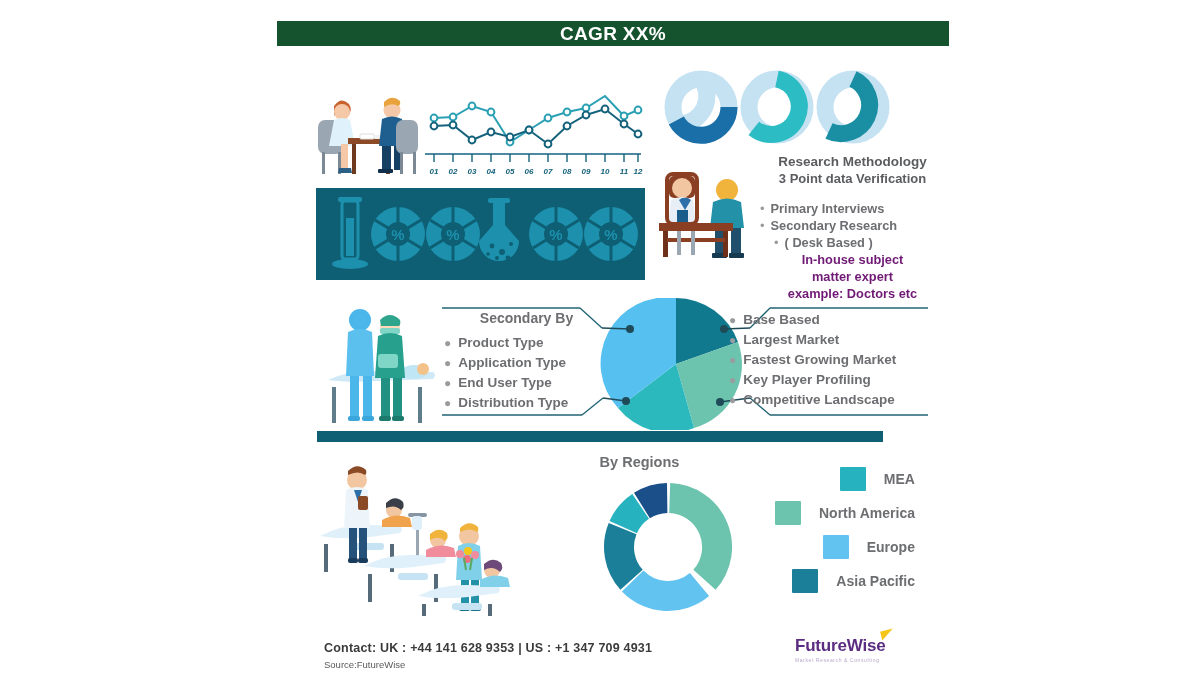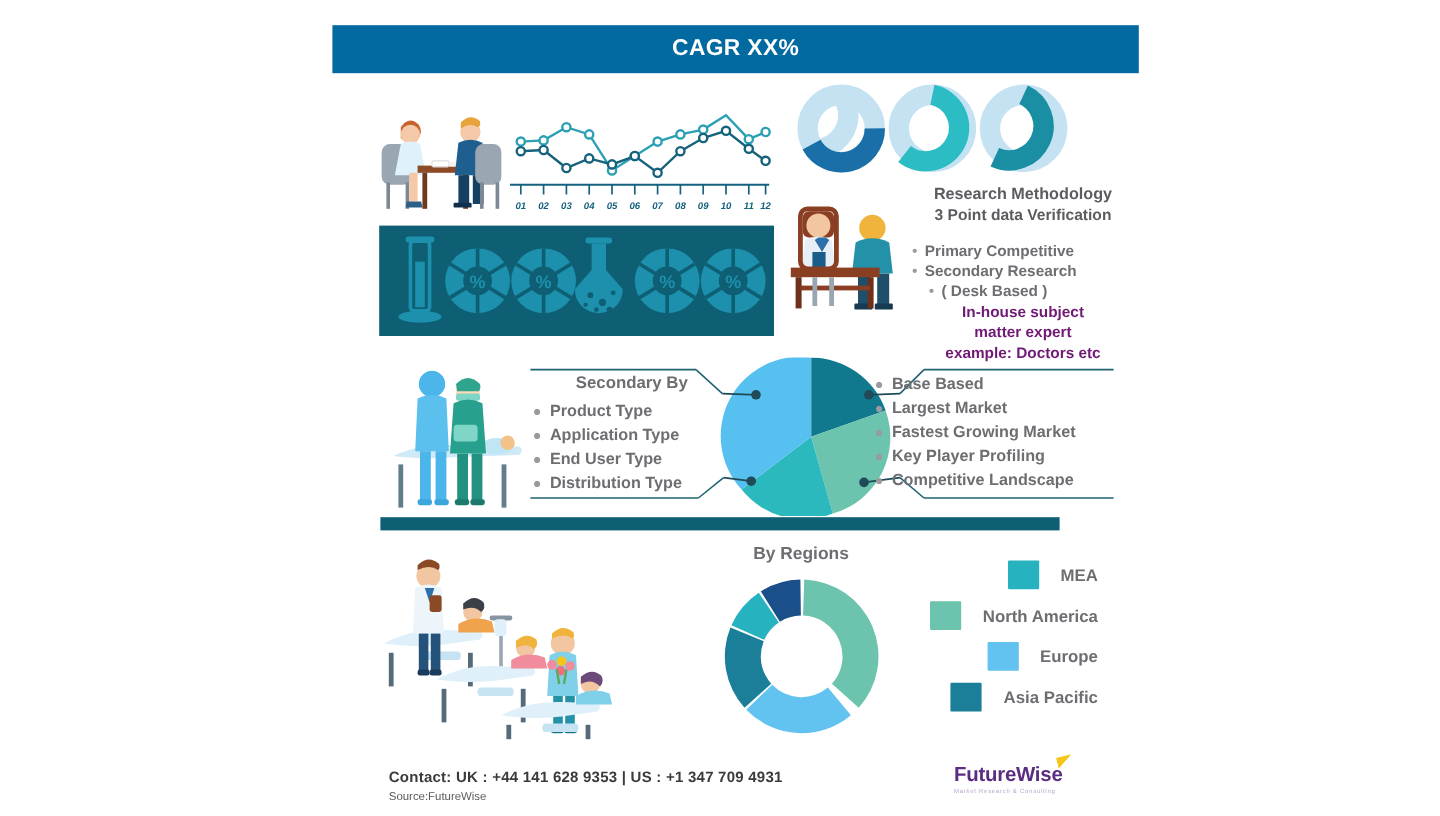--- a/index.html
+++ b/index.html
@@ -7,22 +7,22 @@
     width: 1200px; height: 680px;
     background: #ffffff;
     font-family: "Liberation Sans", sans-serif;
     overflow: hidden;
   }
   #page { position: relative; width: 1200px; height: 680px; background: #fff; }
 
   
   .header-bar {
     position: absolute; left: 277px; top: 21px;
-    width: 672px; height: 40px;
-    background: #0369a1;
+    width: 672px; height: 25px;
+    background: #14532d;
     display: flex; align-items: center; justify-content: center;
   }
   .header-title {
     color: #ffffff; font-size: 19px; font-weight: bold; letter-spacing: .3px;
   }
 
   
   .rm-block { position: absolute; left: 760px; top: 153px; width: 185px; }
   .rm-h1 { font-size: 13.5px; color: #5b5c60; font-weight: bold; text-align: center; line-height: 17px; }
   .rm-h2 { font-size: 13px; color: #5b5c60; font-weight: bold; text-align: center; line-height: 17px; }
@@ -51,21 +51,21 @@
   .seg-txt { font-size: 13.5px; color: #6d6e71; font-weight: bold; white-space: nowrap; }
 
   
   .divider {
     position: absolute; left: 317px; top: 431px;
     width: 566px; height: 11px; background: #0e5f73;
   }
 
   
   .regions-title {
-    position: absolute; left: 600px; top: 454px; width: 135px;
+    position: absolute; left: 572px; top: 454px; width: 135px;
     text-align: center; font-size: 14.5px; color: #6d6e71; font-weight: bold;
   }
   .legend { position: absolute; left: 775px; top: 462px; }
   .legend-row { display: flex; align-items: center; height: 34px; gap: 18px; justify-content: flex-end; }
   .legend-sw { width: 26px; height: 24px; border-radius: 1px; }
   .legend-lb { font-size: 14px; color: #6d6e71; font-weight: bold; white-space: nowrap; }
 
   
   .contact {
     position: absolute; left: 324px; top: 641px;
@@ -206,21 +206,21 @@
       <path d="M 189 9 A 28 28 0 0 1 165 61" fill="none" stroke="#1a8fa3" stroke-width="17"></path>
     </g>
   </svg>
 
   <div class="rm-block">
     <div class="rm-h1">Research Methodology</div>
     <div class="rm-h2">3 Point data Verification</div>
     <div class="rm-list">
       <div class="rm-li">
         <span class="rm-dot">•</span>
-        <span class="rm-txt">Primary Competitive</span>
+        <span class="rm-txt">Primary Interviews</span>
       </div>
       <div class="rm-li">
         <span class="rm-dot">•</span>
         <span class="rm-txt">Secondary Research</span>
       </div>
       <div class="rm-li" style="padding-left:14px;">
         <span class="rm-dot">•</span>
         <span class="rm-txt">( Desk Based )</span>
       </div>
       <div class="rm-plain">In-house subject</div>

